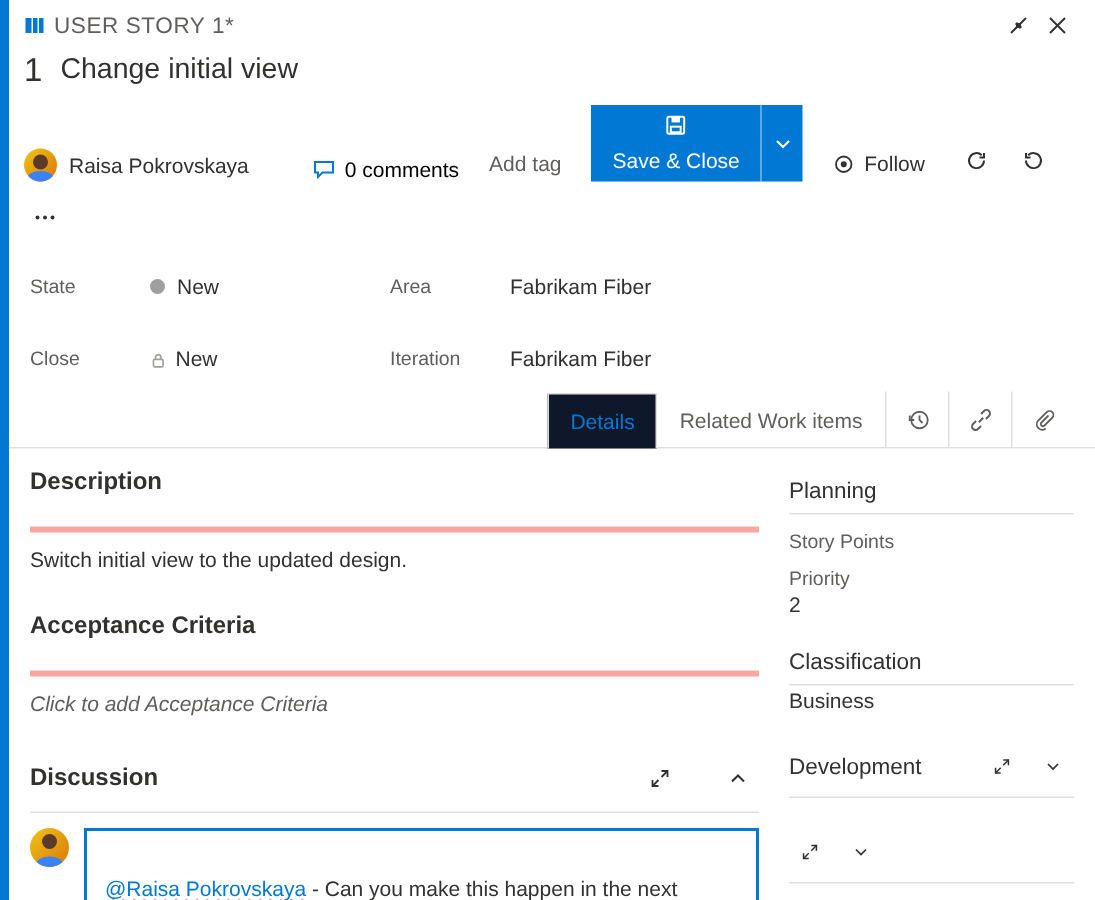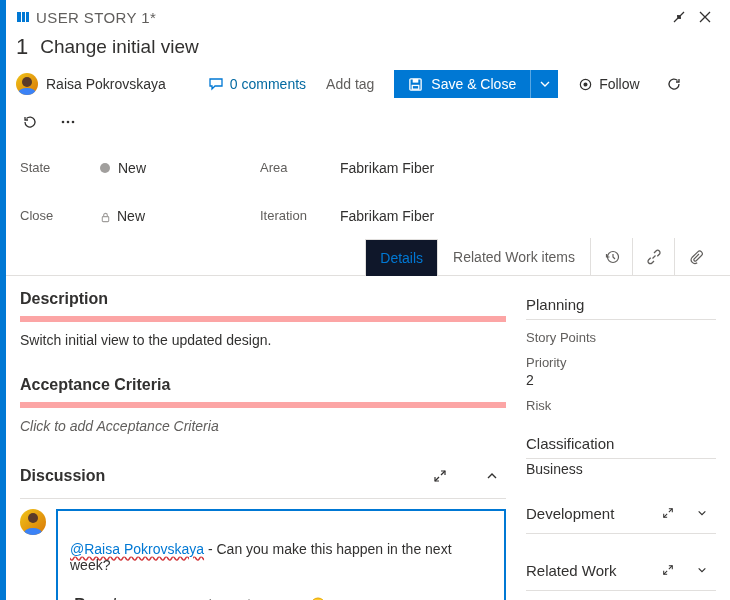--- a/index.html
+++ b/index.html
@@ -11,50 +11,50 @@
   .header { display: flex; align-items: center; padding: 6px 14px 2px 10px; font-size: 12px; }
   .header .type-icon { color: #0078d4; display:inline-flex; margin-right: 6px; }
   .header .type-name { color: #605e5c; font-size: 15px; letter-spacing: 0.4px; }
   .header .spacer { flex: 1; }
   .header .hdr-btn { width: 22px; height: 22px; display:inline-flex; align-items:center; justify-content:center; color:#323130; cursor:pointer; margin-left:4px;}
   
   .title-row { display: flex; align-items: center; padding: 4px 14px 6px 10px; }
   .title-id { font-size: 22px; font-weight: 350; color: #323130; margin-right: 12px; }
   .title-text { font-size: 19px; font-weight: 400; color: #323130; }
   
-  .toolbar { display: flex; align-items: center; padding: 4px 14px 10px 10px; gap: 10px; flex-wrap: wrap; }
+  .toolbar { display: flex; align-items: flex-end; padding: 4px 14px 10px 10px; gap: 10px; flex-wrap: wrap; }
   .avatar { width: 22px; height: 22px; border-radius: 50%; background: linear-gradient(135deg,#f0c419,#d97706); flex-shrink:0; position:relative; overflow:hidden; display:inline-flex; align-items:center; justify-content:center;}
   .avatar::after{content:"";position:absolute;width:10px;height:10px;border-radius:50%;background:#5b3a29;top:4px;}
   .avatar::before{content:"";position:absolute;width:18px;height:10px;border-radius:50% 50% 0 0;background:#3b82f6;bottom:-3px;}
   .assignee { display:flex; align-items:center; gap:8px; color:#323130; font-size:14px; cursor:pointer;}
   .tb-sep { width: 22px; }
-  .comments { display:flex; align-items:center; gap:6px; color:#0369a1; cursor:pointer;}
+  .comments { display:flex; align-items:center; gap:6px; color:#000000; cursor:pointer;}
   .comments svg { color:#0078d4; }
   .add-tag { color:#605e5c; padding: 4px 10px; cursor:pointer; }
   .save-split { display:flex; align-items:stretch; }
-  .save-btn { background:#0078d4; color:#fff; border:none; display:flex; align-items:center; gap:8px; padding: 6px 14px; font-size:14px; cursor:pointer; }
+  .save-btn { background:#0078d4; color:#fff; border:none; display:flex; align-items:center; gap:8px; padding: 6px 14px; font-size:14px; cursor:pointer;flex-direction:column; }
   .save-caret { background:#0078d4; color:#fff; border:none; width:28px; display:flex; align-items:center; justify-content:center; border-left:1px solid rgba(255,255,255,0.35); cursor:pointer;}
   .follow { display:flex; align-items:center; gap:6px; padding: 4px 10px; cursor:pointer; }
   .tool-icon-btn { width: 28px; height: 28px; display:inline-flex; align-items:center; justify-content:center; cursor:pointer; color:#323130; border-radius:2px;}
   
   .fields { display:grid; grid-template-columns: 80px 160px 80px 1fr; row-gap:32px; padding: 14px; font-size:14px; }
   .field-label { color:#605e5c; font-size:13px; }
   .state-dot { display:inline-block; width:10px;height:10px;border-radius:50%;background:#a19f9d;margin-right:8px;}
   .lock-icon { color:#a19f9d; margin-right:6px; display:inline-flex; vertical-align:middle;}
   
   .tabs-row { display:flex; align-items:stretch; border-bottom:1px solid #e1dfdd; padding: 0 14px; }
   .tabs-spacer { flex: 1; }
   .tab { padding: 10px 14px; font-size:14px; color:#605e5c; cursor:pointer; border:1px solid transparent; border-bottom:none; }
   .tab.active { color:#0078d4; border-color:#e1dfdd; background:#0f172a; position:relative; top:1px; }
   .tab-icon { width:42px; display:flex; align-items:center; justify-content:center; color:#605e5c; cursor:pointer; border-left:1px solid #e1dfdd;}
   
   .body { display:flex; padding: 14px; gap: 20px; }
   .col-main { flex: 1; min-width:0; }
   .col-side { width: 190px; flex-shrink:0; }
-  .section-title { font-size:16px; font-weight:600; padding-bottom: 8px; border-bottom:6px solid #fca5a5; margin-bottom:10px; }
+  .section-title { font-size:16px; font-weight:600; padding-bottom: 20px; border-bottom:4px solid #fca5a5; margin-bottom:10px; }
   .section { margin-bottom: 28px; }
   .placeholder { color:#605e5c; font-style: italic; }
   .side-label { color:#605e5c; font-size:13px; margin-top:10px; }
   .side-value { color:#323130; font-size:14px; margin-top:2px; }
   .side-heading { font-size:15px; font-weight:400; padding:6px 0; border-bottom:1px solid #e1dfdd; display:flex; align-items:center; gap:6px; margin-top:16px;}
   .side-heading .grow { flex:1; }
   
   .discussion-header{ display:flex; align-items:center; }
   .discussion-header .grow{flex:1; font-size:16px; font-weight:600;}
   .disc-wrap { display:flex; gap:10px; margin-top:10px;}
@@ -311,21 +311,20 @@
       </div>
 
       <div class="col-side">
         <div class="side-heading" style="margin-top:0;">
             <span class="grow">Planning</span>
           </div>
         <div class="side-label">Story Points</div>
         <div class="side-value"></div>
         <div class="side-label">Priority</div>
         <div class="side-value">2</div>
-        <div class="side-label">Risk</div>
         <div class="side-value"></div>
 
         <div class="side-heading">
             <span class="grow">Classification</span>
           </div>
         <div class="side-value">Business</div>
 
         <div class="side-heading">
           <span class="grow">Development</span>
           <span class="tool-icon-btn">
@@ -337,21 +336,20 @@
               </svg>
             </span>
           <span class="tool-icon-btn">
               <svg width="10" height="10" viewBox="0 0 12 12" stroke="#323130" stroke-width="1.4" fill="none">
                 <path d="M2 4 L6 8 L10 4"></path>
               </svg>
             </span>
         </div>
 
         <div class="side-heading">
-          <span class="grow">Related Work</span>
           <span class="tool-icon-btn">
               <svg width="12" height="12" viewBox="0 0 14 14" stroke="#323130" stroke-width="1.2" fill="none">
                 <path d="M8 2 h4 v4"></path>
                 <path d="M12 2 l-4 4"></path>
                 <path d="M6 12 h-4 v-4"></path>
                 <path d="M2 12 l4 -4"></path>
               </svg>
             </span>
           <span class="tool-icon-btn">
               <svg width="10" height="10" viewBox="0 0 12 12" stroke="#323130" stroke-width="1.4" fill="none">

